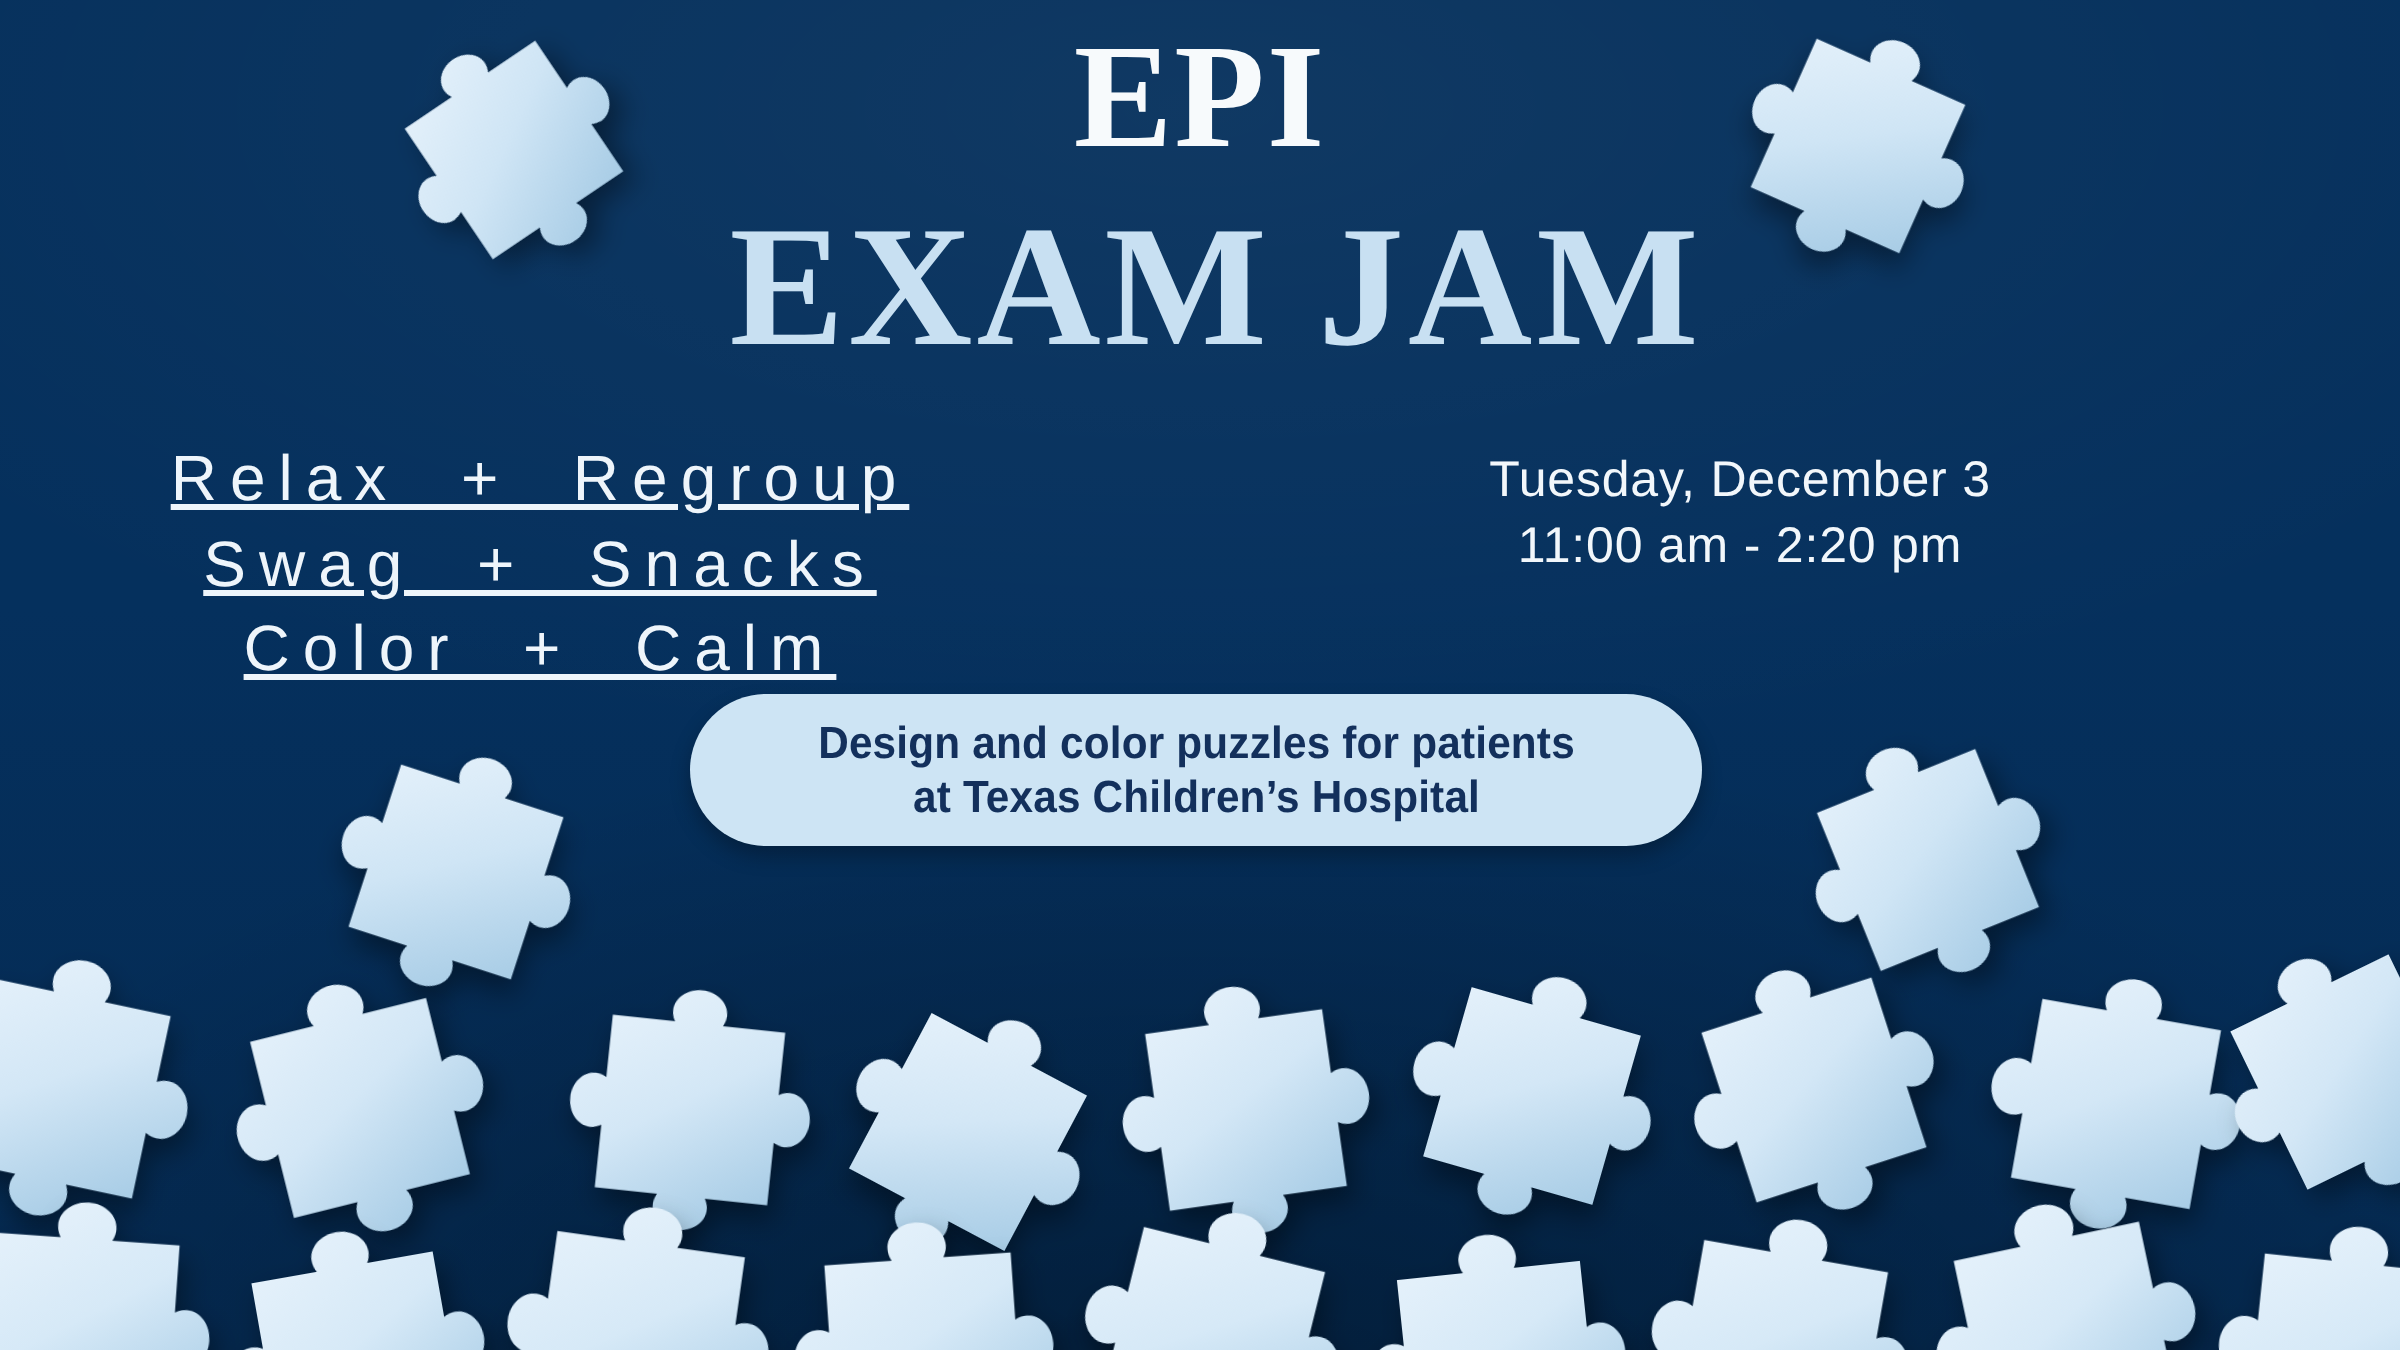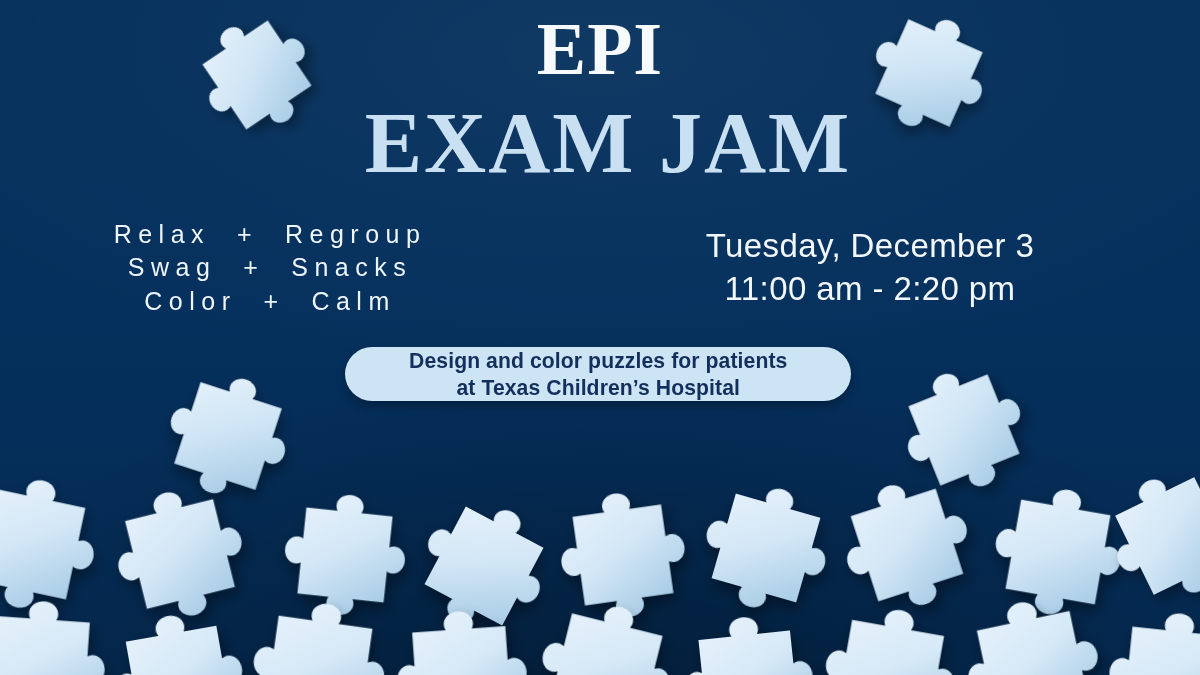--- a/index.html
+++ b/index.html
@@ -64,50 +64,51 @@
   }
 
   
   #tagline {
     position: absolute;
     left: 50px;
     top: 218px;
     width: 440px;
     text-align: center;
     color: #eef5fb;
-    font-size: 25px;
+    font-size: 32px;
     font-weight: 400;
     letter-spacing: 6.5px;
     line-height: 1.33;
+    text-decoration: underline;
   }
   #tagline .tl { display: block; white-space: pre; }
 
   
   #details {
     position: absolute;
     left: 640;
     left: 640px;
     top: 224px;
     width: 460px;
     text-align: center;
     color: #f2f7fb;
-    font-size: 33px;
+    font-size: 25px;
     font-weight: 400;
     letter-spacing: 0.4px;
     line-height: 1.31;
   }
   #details .dl { display: block; white-space: pre; }
 
   
   #callout {
     position: absolute;
     left: 345px;
     top: 347px;
     width: 506px;
-    height: 54px;
+    height: 76px;
     border-radius: 39px;
     background: #cde4f4;
     box-shadow: 0 5px 10px rgba(0,0,0,0.28);
     display: flex;
     align-items: center;
     justify-content: center;
     text-align: center;
   }
   #callout-text {
     color: #13305c;

